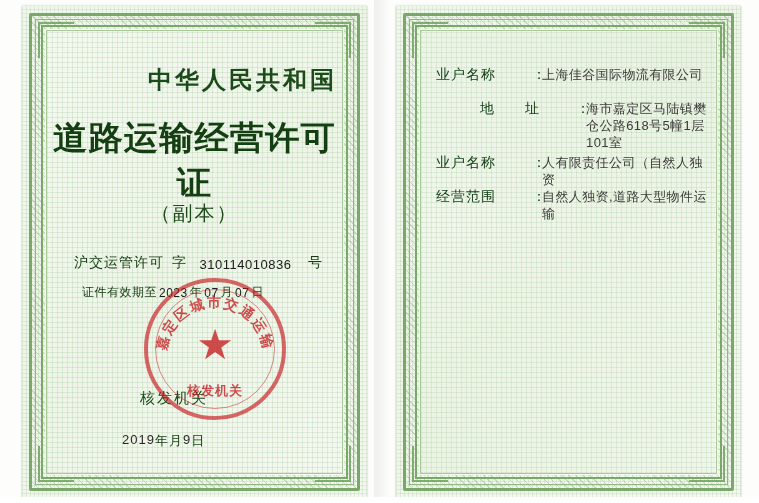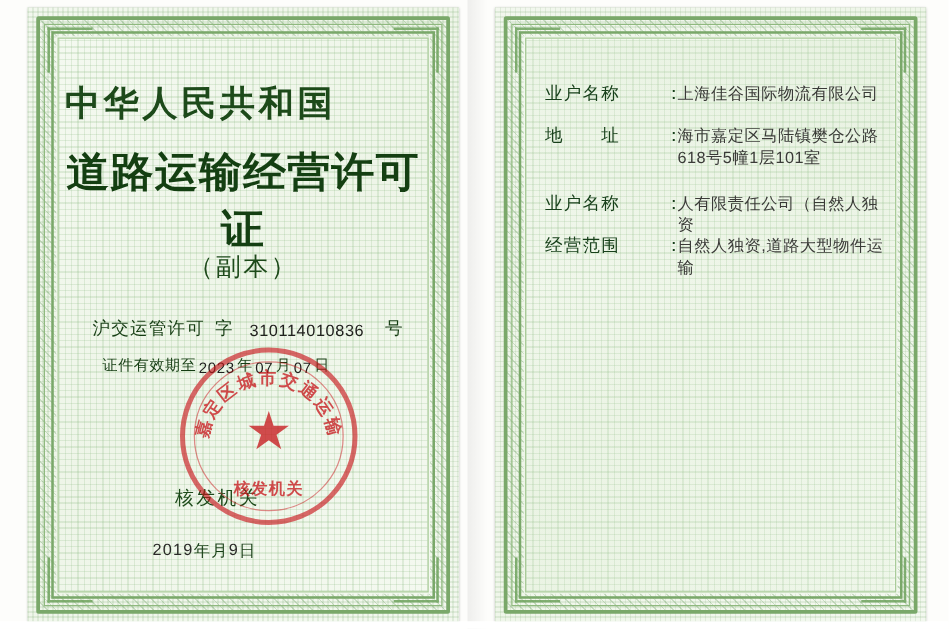--- a/index.html
+++ b/index.html
@@ -98,24 +98,24 @@
   
   .content-left {
     position: absolute;
     left: 30px; top: 30px; right: 30px; bottom: 30px;
     z-index: 4;
   }
   .nation-title {
     position: absolute;
     top: 28px;
     left: 0; right: 0;
-    text-align: left;
+    text-align: right;
     font-family: "Liberation Serif", serif;
     font-weight: bold;
-    font-size: 28px;
+    font-size: 24px;
     letter-spacing: 3px;
     color: #1d4a1a;
   }
   .main-title {
     position: absolute;
     top: 80px;
     left: 0; right: 0;
     text-align: center;
     font-family: "Liberation Serif", serif;
     font-weight: bold;
@@ -160,21 +160,21 @@
     padding: 0 4px;
   }
   .license-line .tail { white-space: nowrap; padding-left: 4px; }
 
   .valid-line {
     position: absolute;
     top: 248px;
     left: 30px;
     right: 26px;
     display: flex;
-    align-items: flex-end;
+    align-items: center;
     font-family: "Liberation Serif", serif;
     font-size: 12px;
     color: #153c13;
     letter-spacing: 0.5px;
   }
   .valid-line .v { font-family: "Liberation Sans", sans-serif; color: #20201e; padding: 0 2px; }
 
   .date-line {
     position: absolute;
     bottom: 18px;
@@ -281,21 +281,21 @@
   .field-value {
     flex: 1;
     font-family: "Liberation Sans", sans-serif;
     font-size: 13px;
     line-height: 17px;
     color: #2c2c2a;
     letter-spacing: 0.4px;
     opacity: 0.92;
   }
   .row1 { top: 26px; }
-  .row2 { top: 60px; }
+  .row2 { top: 60px; padding-left: 44px; }
   .row3 { top: 114px; }
   .row4 { top: 148px; }
 
   
   .ink-wash {
     position: absolute;
     left: 26px; top: 26px; right: 26px; bottom: 26px;
     background: linear-gradient(180deg, rgba(210,230,200,0.25), rgba(235,245,230,0.05) 45%, rgba(215,235,205,0.2));
     pointer-events: none;
     z-index: 3;

